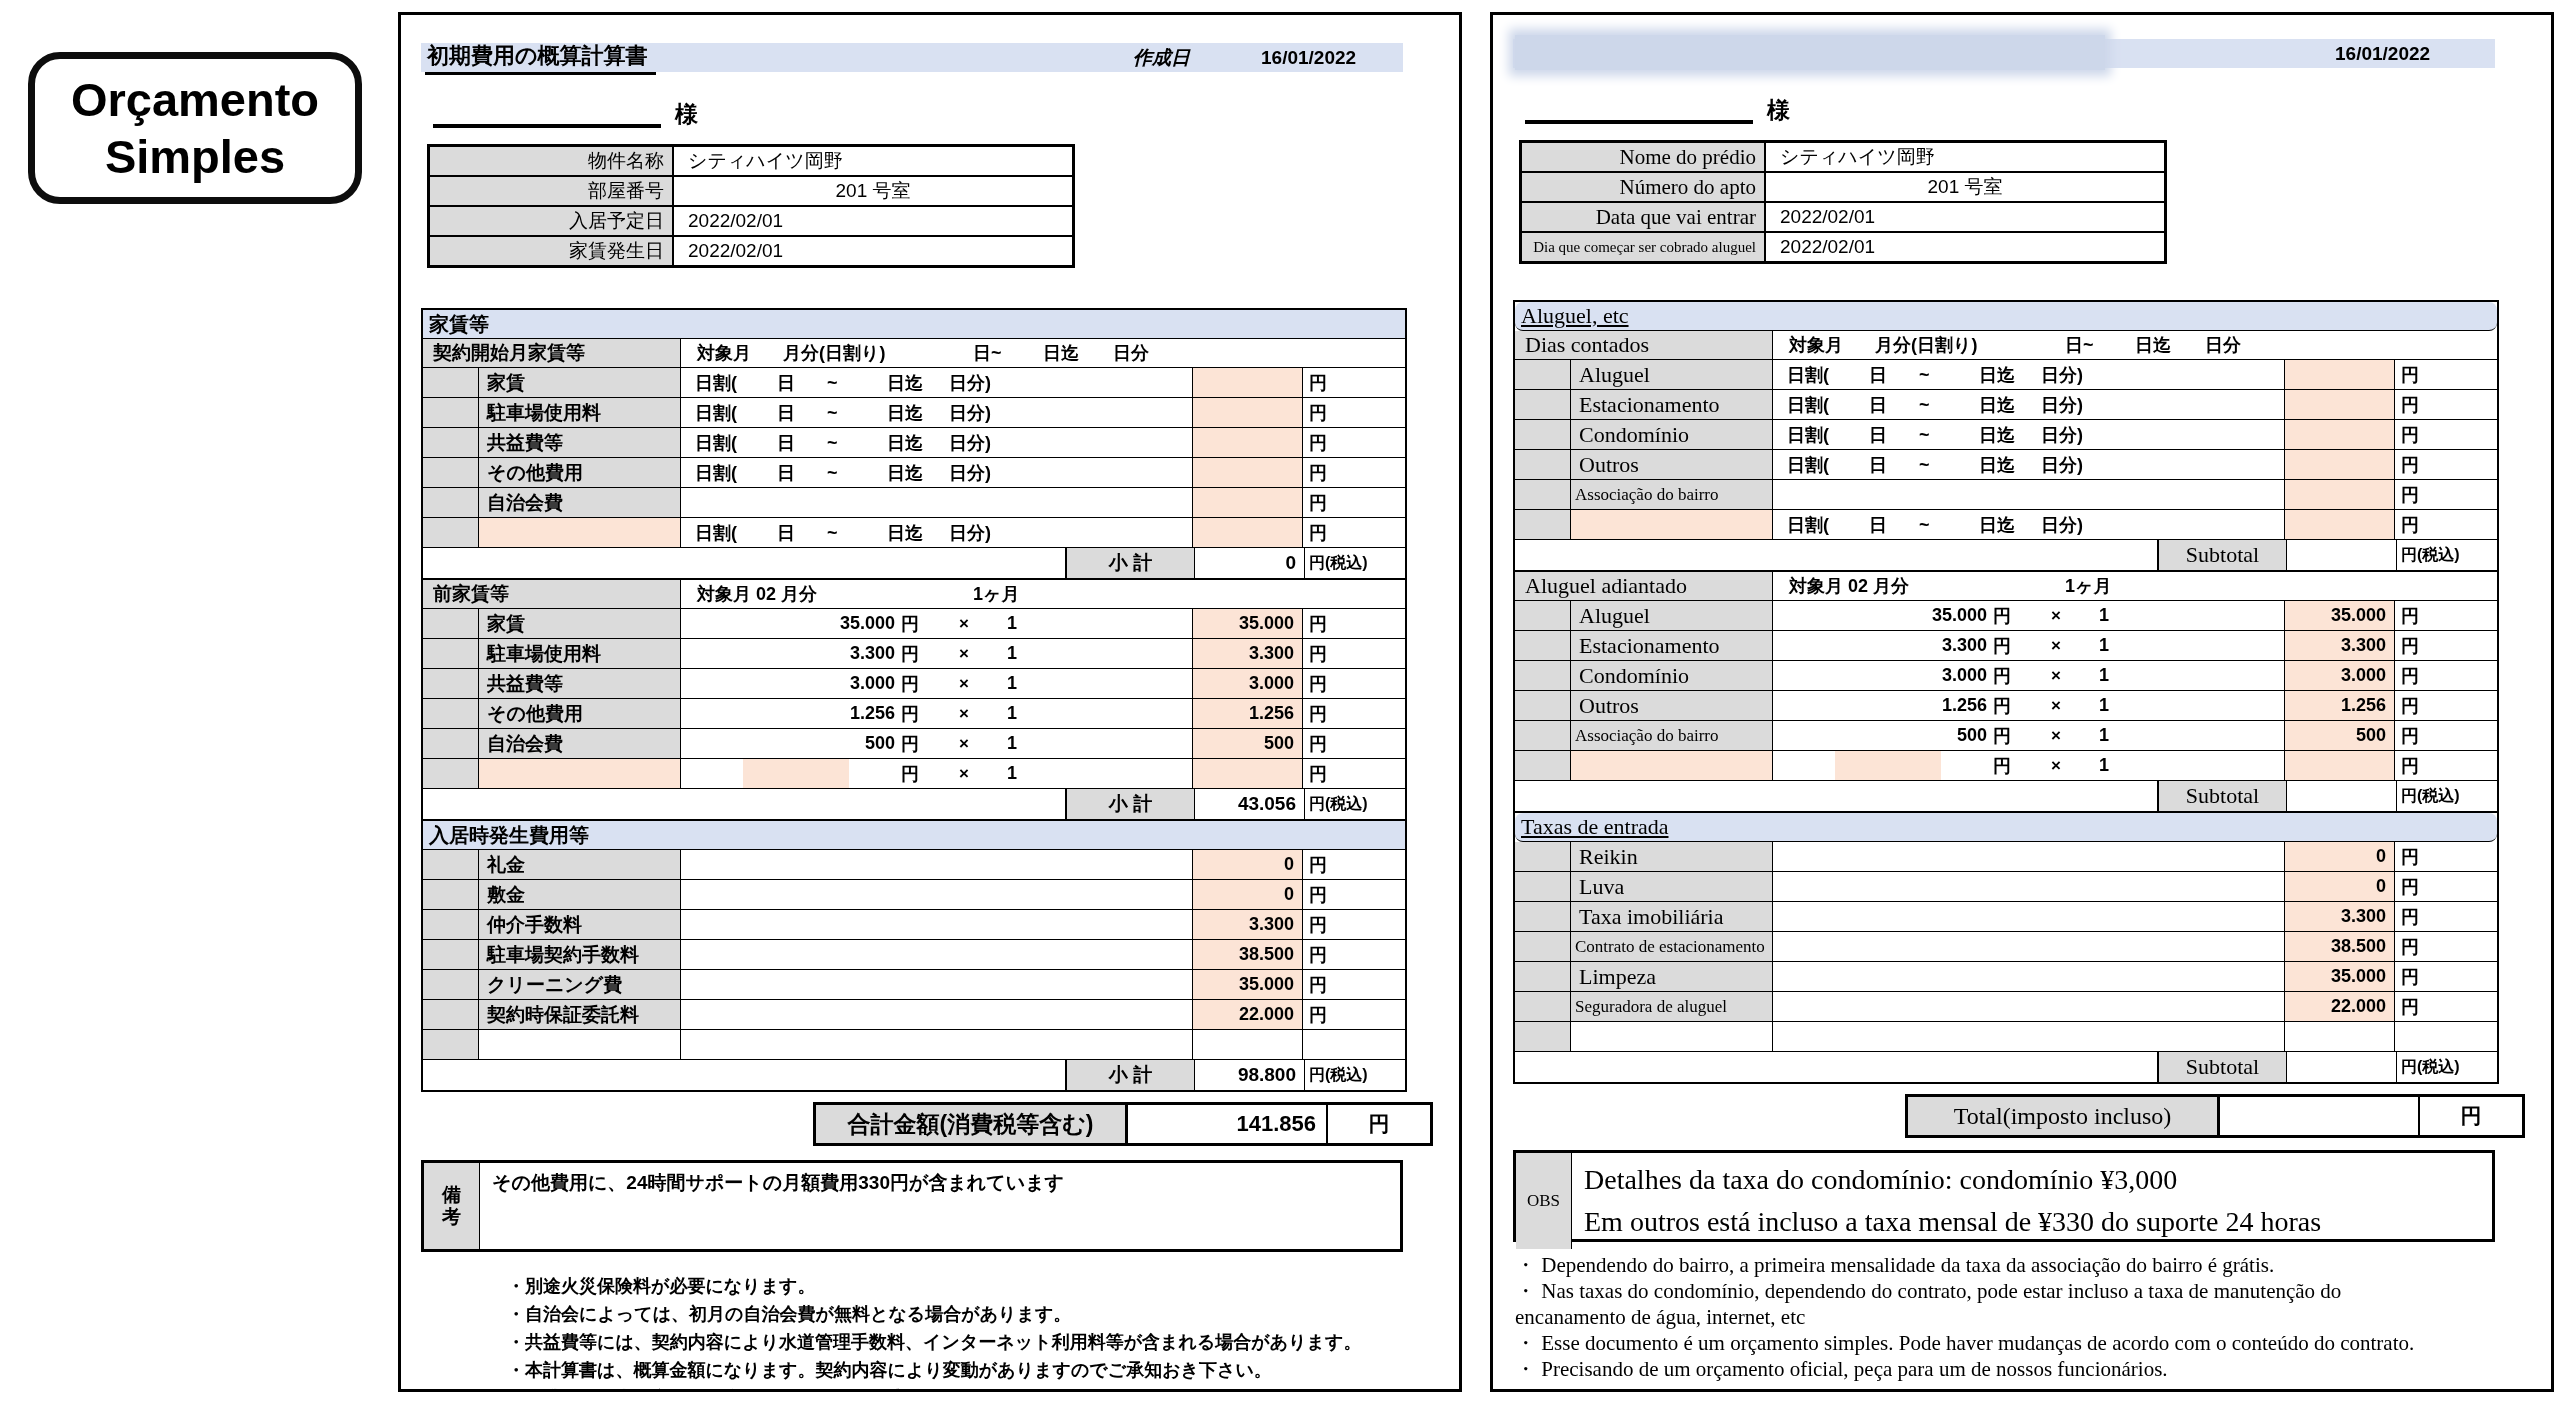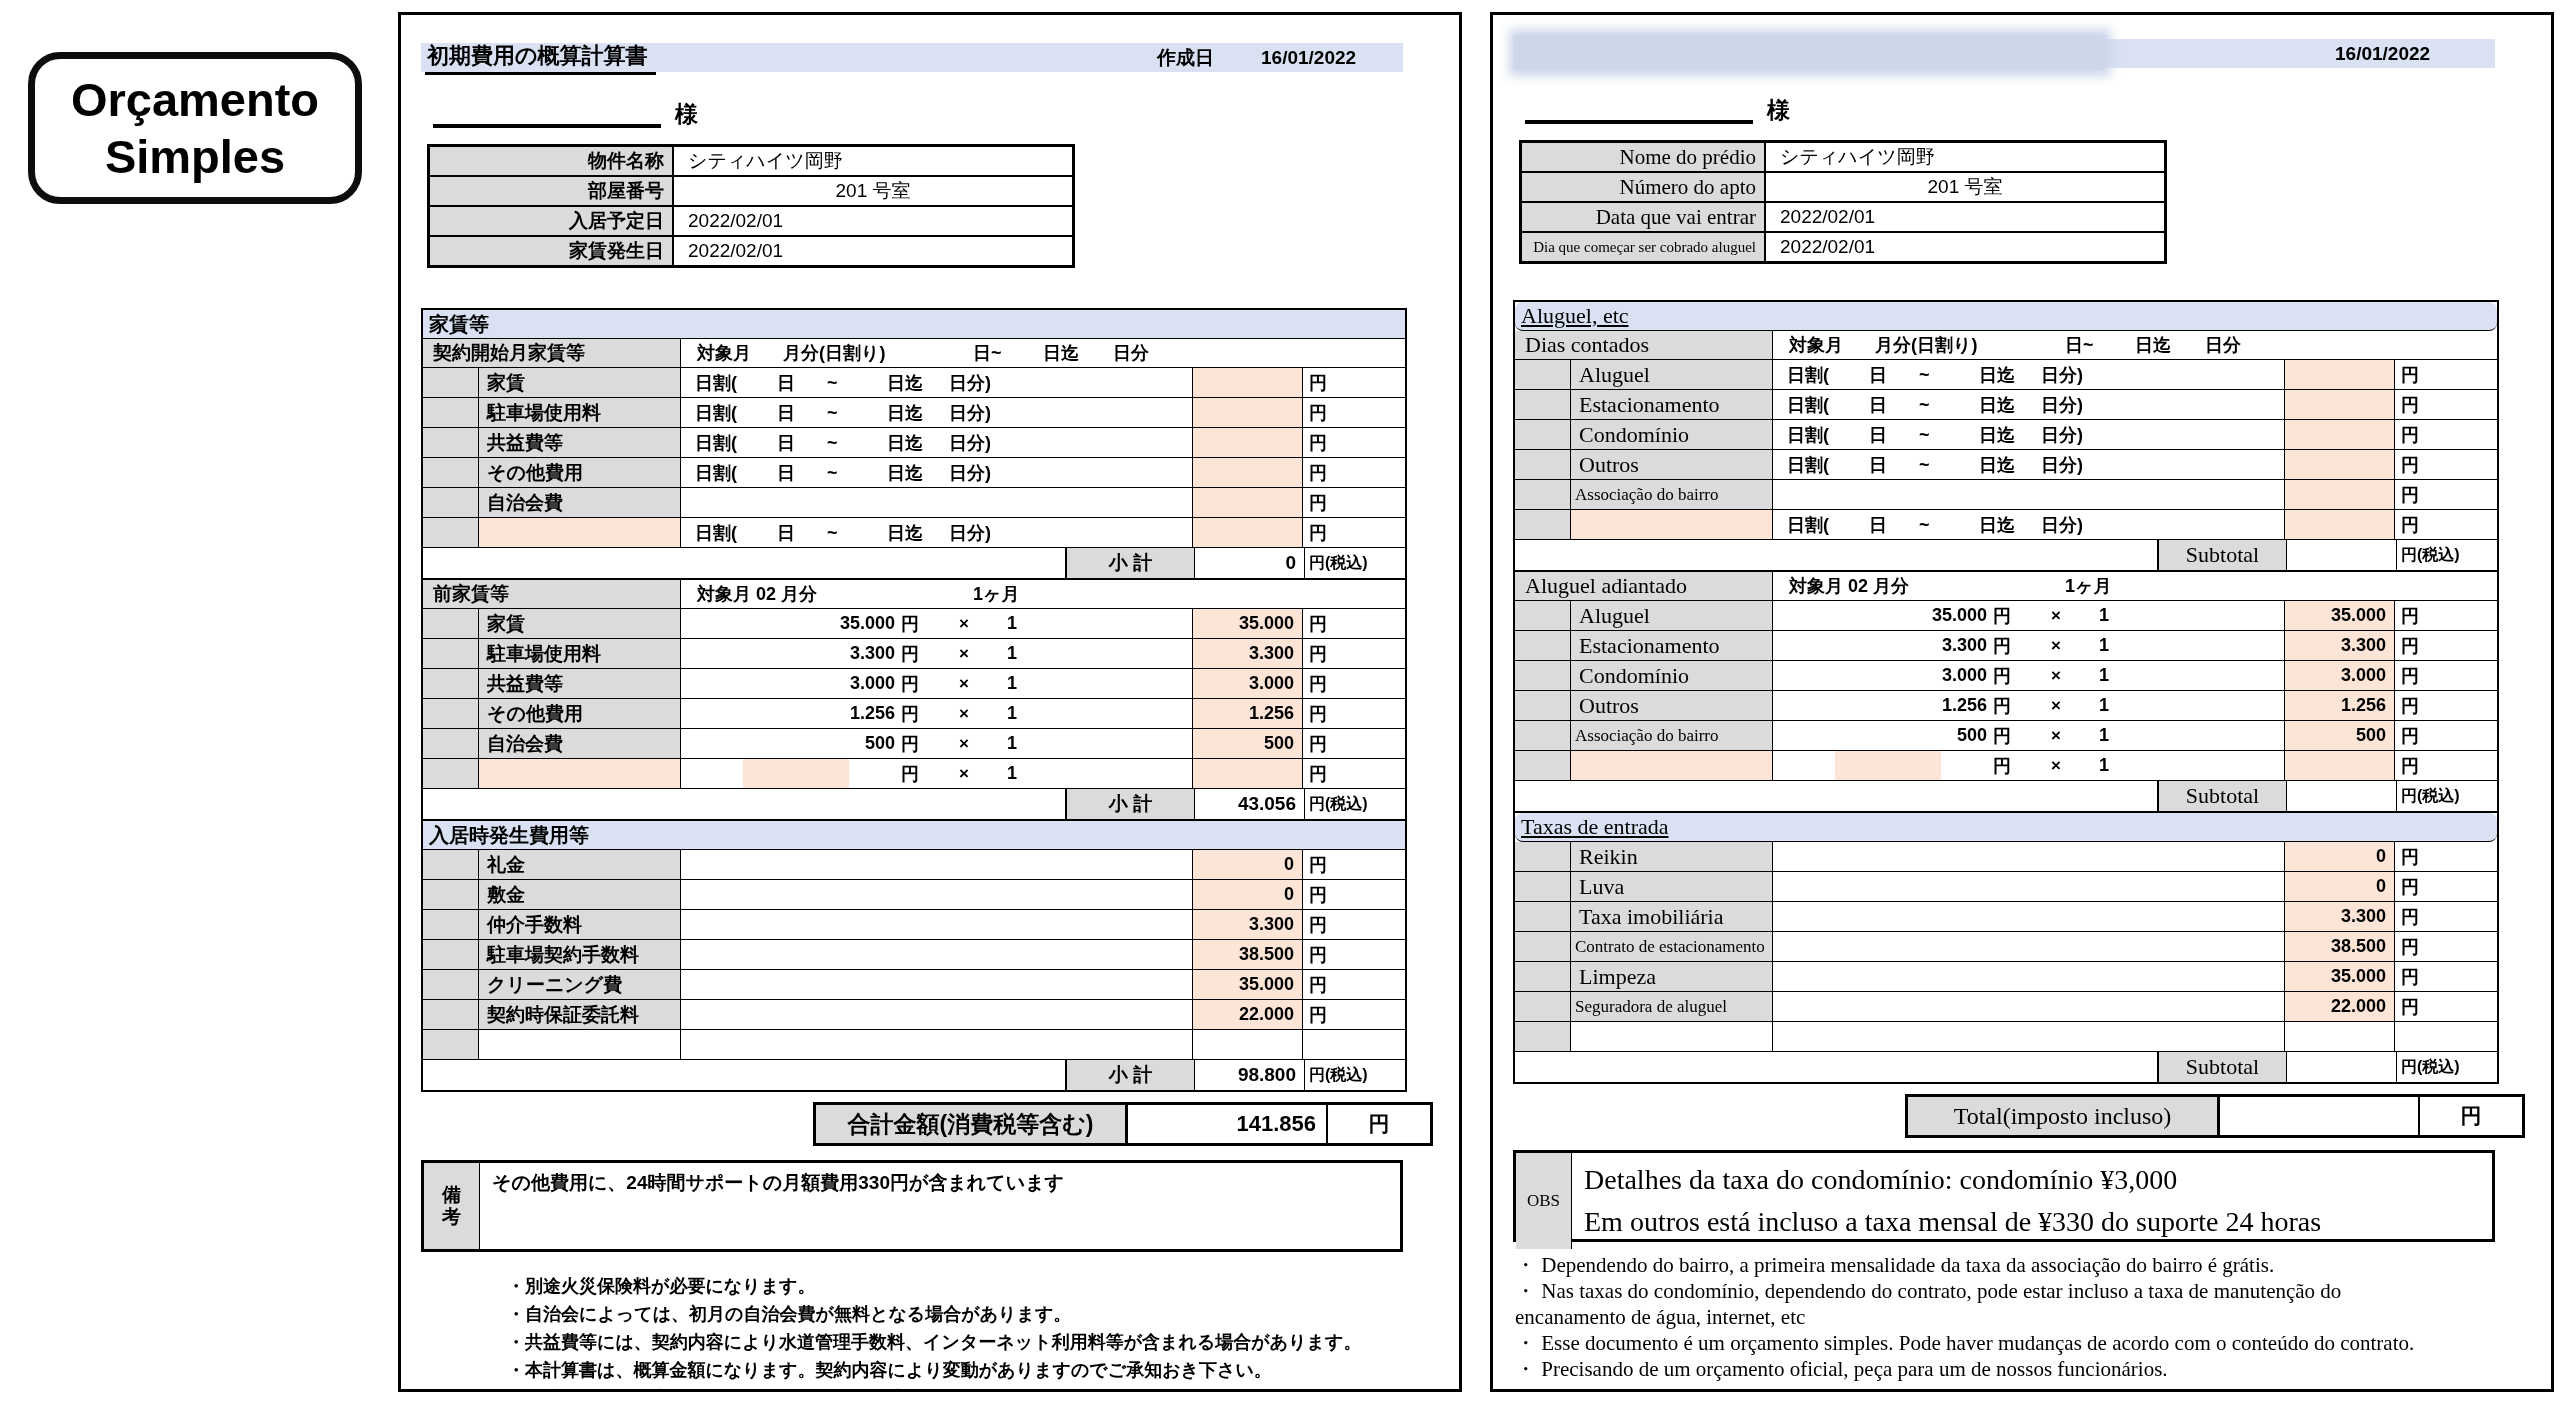--- a/index.html
+++ b/index.html
@@ -14,37 +14,37 @@
   
   .doc{position:absolute;top:12px;width:1064px;height:1380px;border:3px solid #000;box-sizing:border-box;
        padding:28px 0 0 20px;overflow:hidden;background:#fff;}
   .doc.left{left:398px;}
   .doc.right{left:1490px;padding-top:24px;}
   .serif{font-family:"Liberation Serif","DejaVu Serif",serif;}
 
   
   .title-band{position:relative;width:982px;height:29px;background:#D9E1F2;display:flex;align-items:center;}
   .title{font-size:22px;font-weight:bold;border-bottom:3px solid #000;padding:0 8px 1px 2px;margin-left:4px;}
-  .date-label{position:absolute;left:736px;font-size:19px;font-weight:bold;}
+  .date-label{position:absolute;left:712px;font-size:19px;font-weight:bold;font-style:italic;}
   .date{position:absolute;left:840px;font-size:19px;font-weight:bold;}
   .redaction{position:absolute;left:2px;top:-4px;width:590px;height:35px;background:#cdd7ea;
              box-shadow:0 0 10px 6px #cdd7ea;}
   .right .date{left:822px;}
 
   
   .addr{margin:24px 0 0 12px;height:32px;display:flex;align-items:flex-end;}
   .addr-line{display:inline-block;width:228px;border-bottom:4px solid #000;height:26px;}
   .addr-sama{font-size:23px;font-weight:bold;margin:0 0 -2px 14px;}
 
   
   .info-table{margin:16px 0 0 6px;width:642px;border:3px solid #000;}
   .irow{display:grid;grid-template-columns:244px 1fr;height:28px;border-bottom:2px solid #000;}
   .irow:last-child{border-bottom:none;}
   .ilab{background:#DBDBDB;display:flex;align-items:center;justify-content:flex-end;padding-right:8px;
-        font-size:19px;font-weight:bold;border-right:2px solid #000;}
+        font-size:19px;font-weight:normal;border-right:2px solid #000;}
   .right .ilab{font-family:"Liberation Serif",serif;font-weight:normal;font-size:21px;}
   .ilab.small{font-size:15px;}
   .right .ilab.small{font-size:15px;}
   .ival{display:flex;align-items:center;padding-left:14px;font-size:19px;}
   .ival.center{justify-content:center;padding-left:0;}
 
   
   .fee-block{margin-top:40px;width:982px;border:2px solid #000;}
   .right .fee-block{margin-top:36px;}
   .section{border-top:2px solid #000;}

